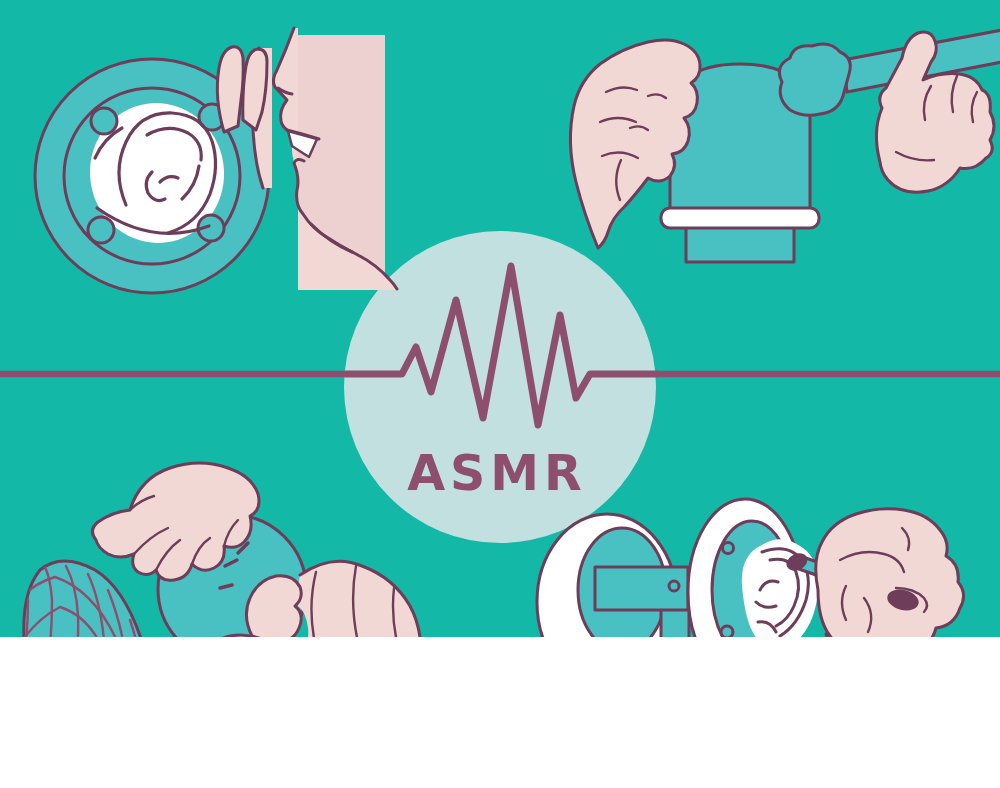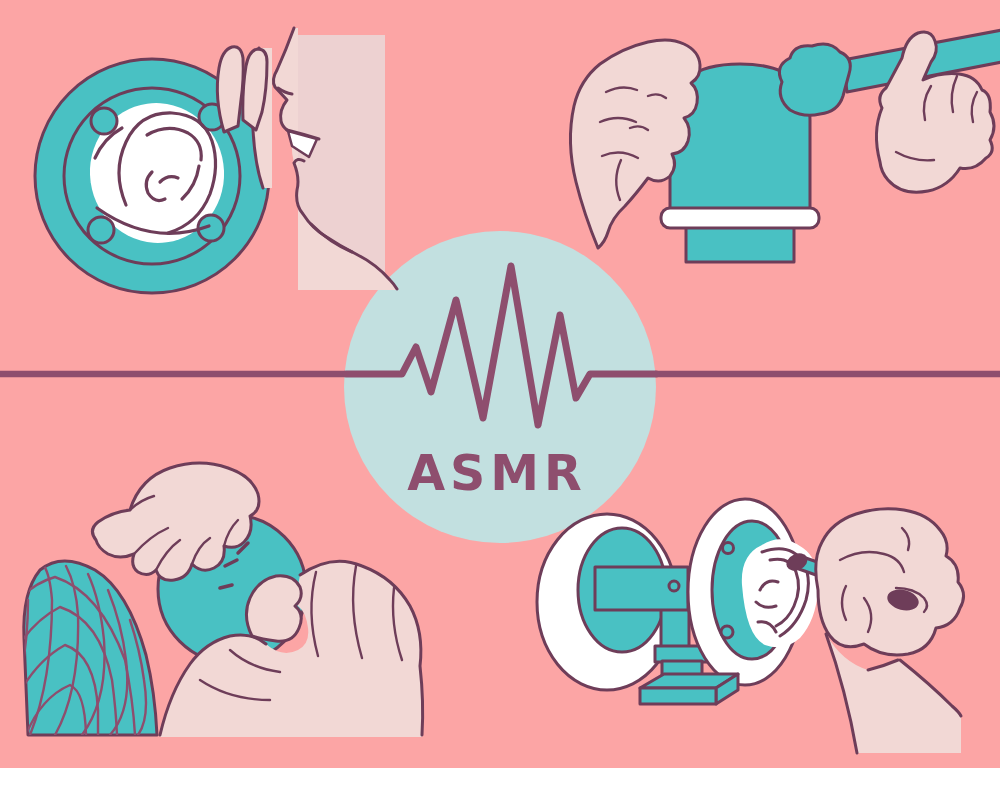--- a/index.html
+++ b/index.html
@@ -1,16 +1,16 @@
 <!DOCTYPE html>
 <html style="--teal: #49C1C3; --teal_light: #C2E0E0; --skin: #F2D8D5; --backdrop: #EDD1D1; --outline: #6E3D59; --accent: #8E4E6E; --paper: #FFFFFF;"><head>
 <meta charset="utf-8">
 <style>
   html,body{margin:0;padding:0;background:#fff;}
-  .canvas{position:relative;width:1000px;height:768px;background:#fca5a5;overflow:hidden;font-family:"DejaVu Sans",sans-serif;}
+  .canvas{position:relative;width:1000px;height:637px;background:#14b8a6;overflow:hidden;font-family:"DejaVu Sans",sans-serif;}
   svg{display:block;}
   .ln{fill:none;stroke:var(--outline);stroke-width:3;stroke-linecap:round;stroke-linejoin:round;}
   .ln2{stroke-width:2.4;}
   .ln35{stroke-width:3.5;}
   .ln4{stroke-width:4;}
   .ft{fill:var(--teal);}
   .fs{fill:var(--skin);}
   .fb{fill:var(--backdrop);}
   .fw{fill:#ffffff;}
   .fo{fill:var(--outline);}

